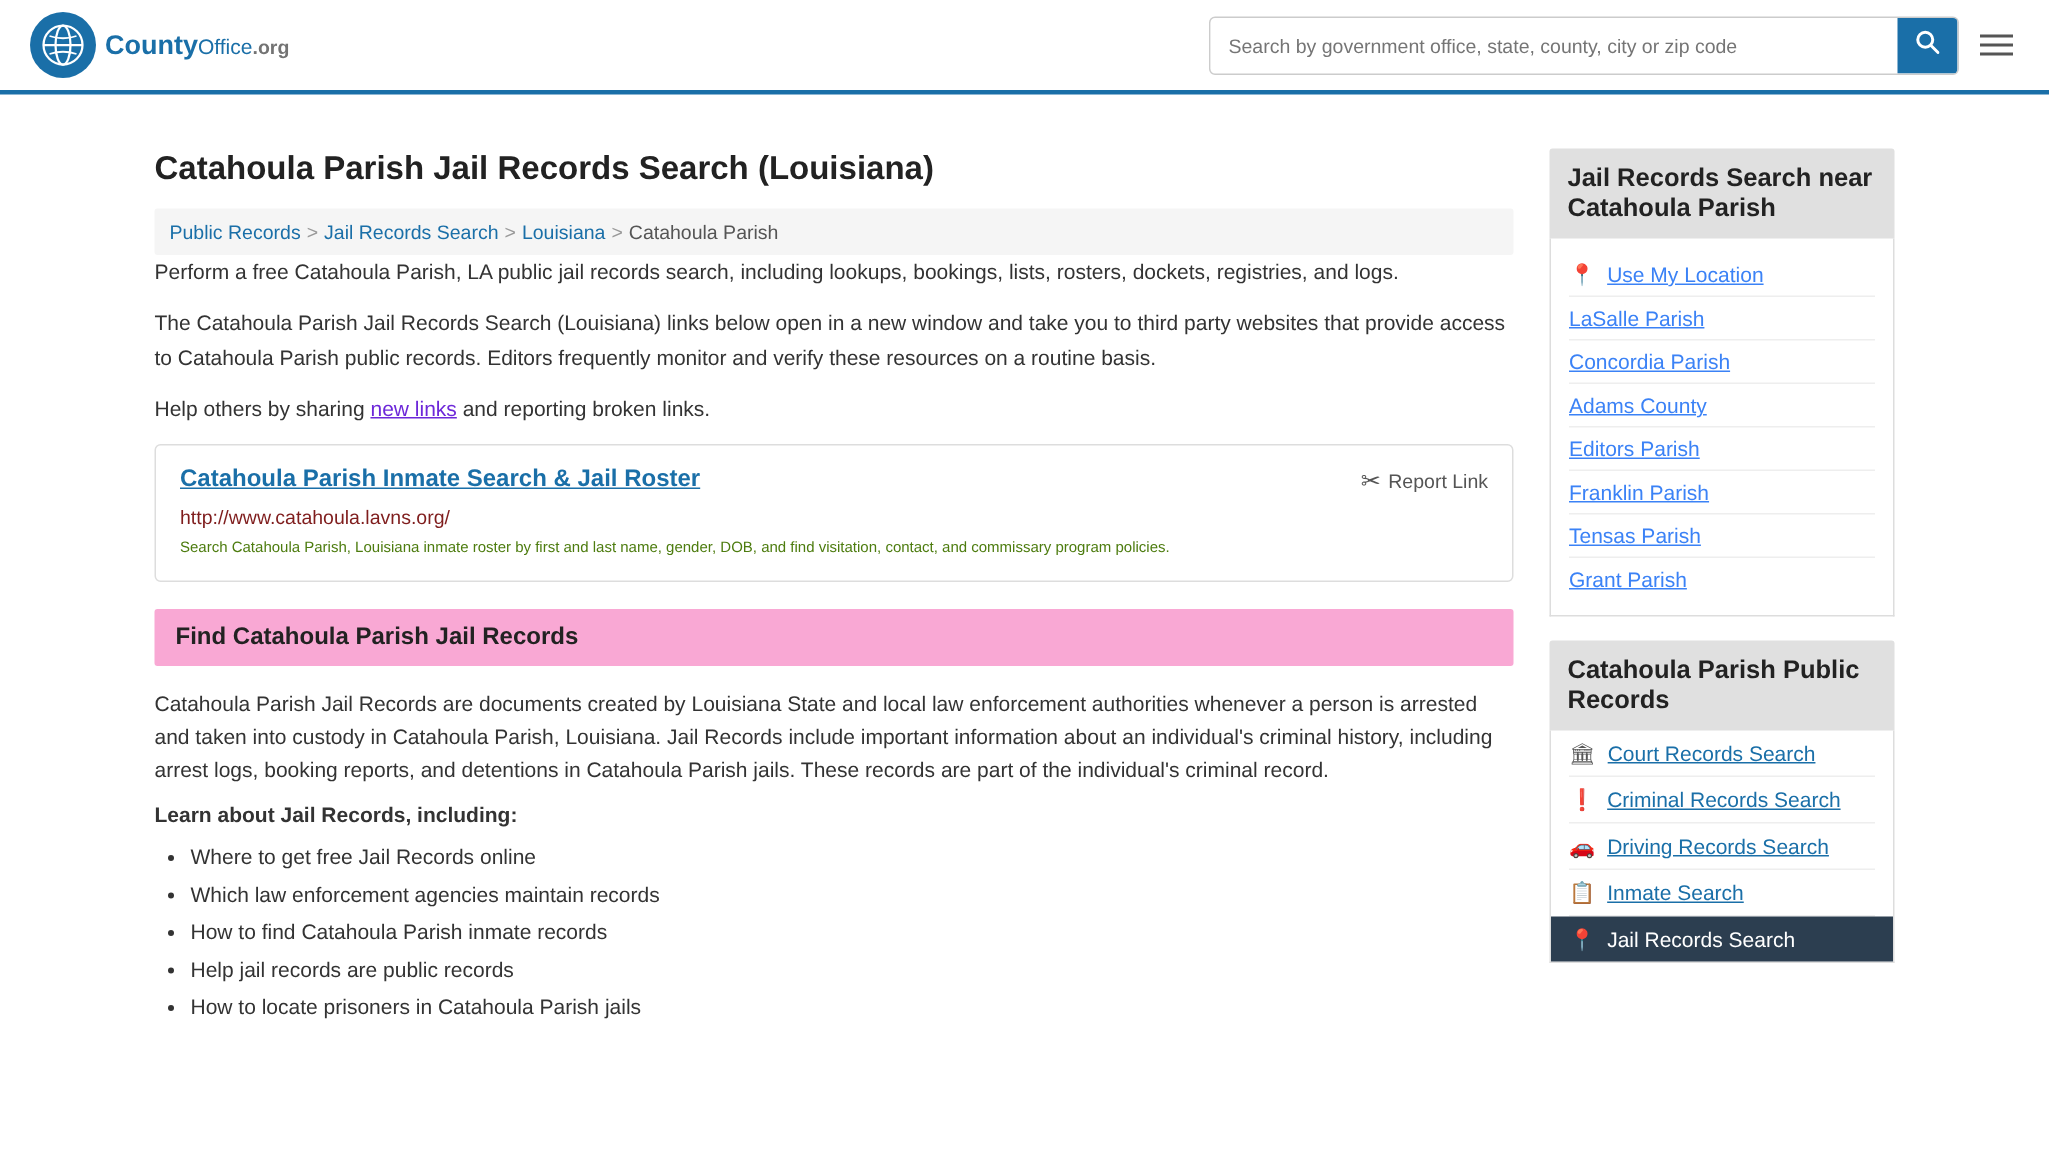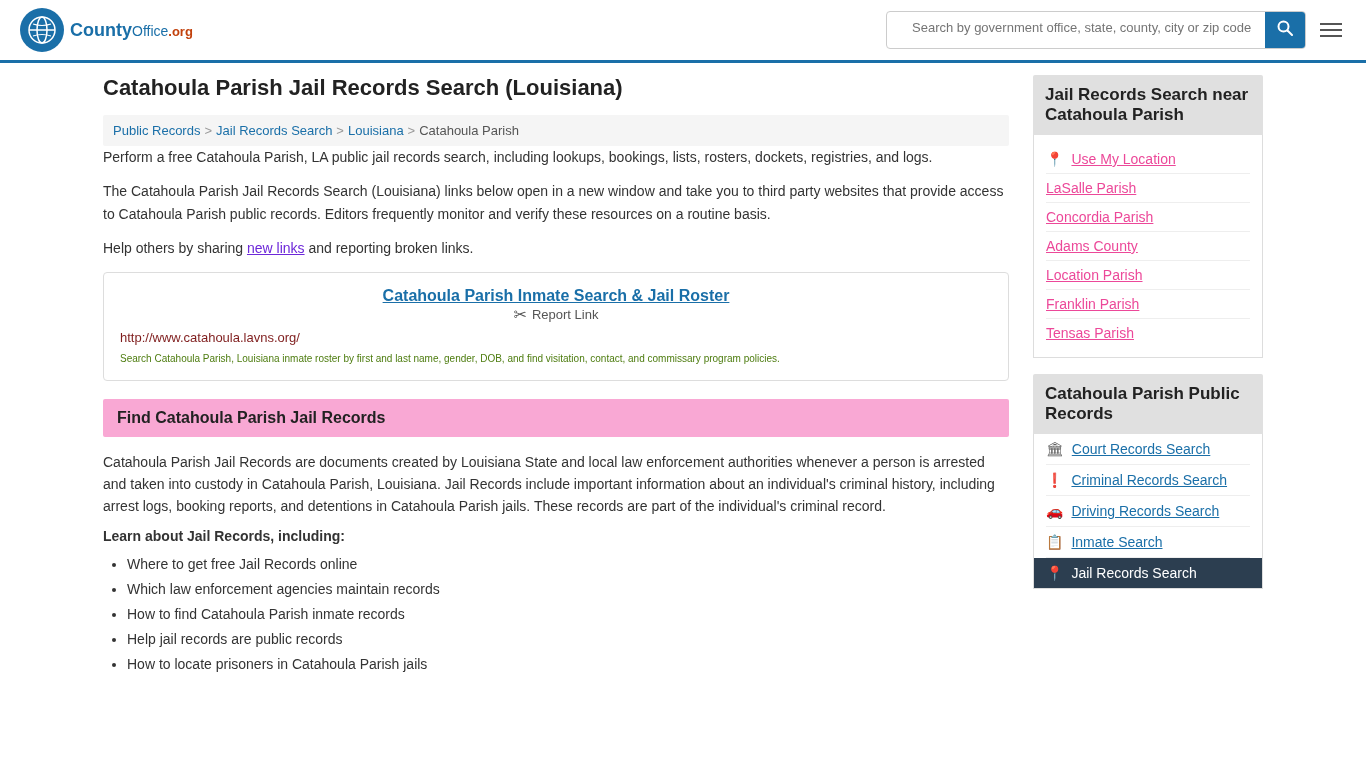--- a/index.html
+++ b/index.html
@@ -43,26 +43,25 @@
       font-size: 14px;
       font-weight: normal;
     }
     .header-right {
       display: flex;
       align-items: center;
       gap: 10px;
     }
     .search-bar {
       display: flex;
-      align-items: flex-start;
+      align-items: center;
       border: 1px solid #ccc;
       border-radius: 4px;
       overflow: hidden;
-      width: 420px;
-      padding-left: 13px;
+      width: 500px;
     }
     .search-bar input {
       border: none;
       outline: none;
       padding: 8px 12px;
       font-size: 13px;
       width: 100%;
       color: #999;
     }
     .search-btn {
@@ -88,21 +87,21 @@
       display: block;
       width: 22px;
       height: 2px;
       background: #555;
     }
 
     
     .main-container {
       max-width: 1200px;
       margin: 0 auto;
-      padding: 12px 20px;
+      padding: 36px 20px;
       display: flex;
       gap: 24px;
     }
     .content-area {
       flex: 1;
     }
     .sidebar {
       width: 230px;
       flex-shrink: 0;
     }
@@ -149,23 +148,22 @@
     .link-block {
       border: 1px solid #ddd;
       border-radius: 4px;
       padding: 14px 16px;
       margin-bottom: 18px;
       background: #fff;
     }
     .link-block-header {
       display: flex;
       justify-content: space-between;
-      align-items: center;
+      align-items: flex-start;
       margin-bottom: 6px;
-      flex-direction: column;
     }
     .link-block-title a {
       font-size: 16px;
       font-weight: bold;
       color: #1a6fa8;
       text-decoration: underline;
     }
     .report-link {
       color: #555;
       font-size: 13px;
@@ -241,21 +239,21 @@
       border-bottom: 1px solid #eee;
       display: flex;
       align-items: center;
       gap: 8px;
       font-size: 14px;
     }
     .sidebar-item:last-child {
       border-bottom: none;
     }
     .sidebar-item a {
-      color: #ec4899;
+      color: #3b82f6;
       text-decoration: underline;
     }
     .sidebar-icon {
       font-size: 14px;
       color: #555;
       flex-shrink: 0;
     }
     .use-location-icon {
       color: #c0392b;
     }
@@ -300,21 +298,21 @@
         <circle cx="14" cy="14" r="13" fill="#1a6fa8"></circle>
         <ellipse cx="14" cy="14" rx="5" ry="13" fill="none" stroke="white" stroke-width="1.5"></ellipse>
         <line x1="1" y1="14" x2="27" y2="14" stroke="white" stroke-width="1.5"></line>
         <circle cx="14" cy="14" r="13" fill="none" stroke="white" stroke-width="1.5"></circle>
         <path d="M5 8 Q14 11 23 8" fill="none" stroke="white" stroke-width="1.2"></path>
         <path d="M5 20 Q14 17 23 20" fill="none" stroke="white" stroke-width="1.2"></path>
       </svg>
     </div>
     <div>
       <span class="logo-text">
-        <span>County</span><span class="logo-org">Office</span><span style="color:#c2410c;font-size:13px;">.org</span>
+        <span>County</span><span class="logo-org">Office</span><span style="color:#737373;font-size:13px;">.org</span>
       </span>
     </div>
   </div>
   <div class="header-right">
     <div class="search-bar">
       <input type="text" placeholder="Search by government office, state, county, city or zip code" style="">
       <button class="search-btn">
         <svg width="16" height="16" viewBox="0 0 16 16" fill="white">
           <circle cx="6.5" cy="6.5" r="5" fill="none" stroke="white" stroke-width="2"></circle>
           <line x1="10.5" y1="10.5" x2="15" y2="15" stroke="white" stroke-width="2" stroke-linecap="round"></line>
@@ -393,27 +391,30 @@
         <div class="sidebar-item">
           <a href="#">LaSalle Parish</a>
         </div>
         <div class="sidebar-item">
           <a href="#">Concordia Parish</a>
         </div>
         <div class="sidebar-item">
           <a href="#">Adams County</a>
         </div>
         <div class="sidebar-item">
-          <a href="#">Location Parish</a>
+          <a href="#">Editors Parish</a>
         </div>
         <div class="sidebar-item">
           <a href="#">Franklin Parish</a>
         </div>
         <div class="sidebar-item">
           <a href="#">Tensas Parish</a>
+        </div>
+        <div class="sidebar-item">
+          <a href="#">Grant Parish</a>
         </div>
       </div>
     </div>
 
     <div class="sidebar-section">
       <div class="sidebar-header">Catahoula Parish Public Records</div>
       <div class="sidebar-body" style="padding:0 12px;">
 
         <div class="sidebar-pr-item">
           <span class="sidebar-icon">🏛</span>

